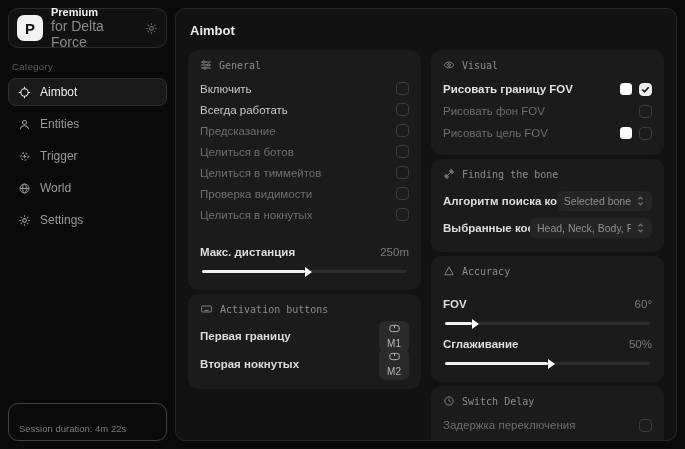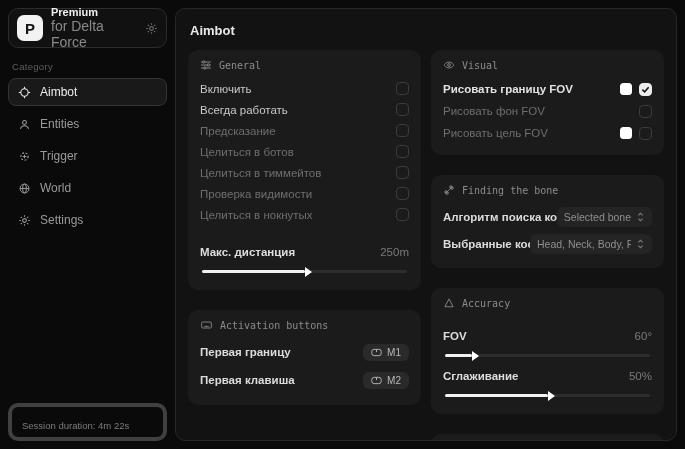--- a/index.html
+++ b/index.html
@@ -31,34 +31,34 @@
 
   .nav-item {
     display:flex; align-items:center; gap:9px; color:#9a9a9a;
     padding:6px 9px; border-radius:8px; border:1px solid transparent; cursor:pointer;
     margin-bottom:4px; font-size:12px;
   }
   .nav-item.active { background:#191919; border-color:#333; color:#ededed; }
   .nav-item svg { flex:0 0 auto; }
 
   .session-box {
-    margin-top:auto; border:4px solid #404040; border-radius:10px; height:38px;
+    margin-top:auto; border:1px solid #404040; border-radius:10px; height:38px;
     display:flex; align-items:flex-end; padding:6px 10px;
     color:#7d7d7d; font-size:9.5px;
   }
 
   
   .main {
     flex:1; margin:8px 8px 8px 0; background:#121212;
     border:1px solid #272727; border-radius:10px; padding:12px; overflow:hidden;
     display:flex; flex-direction:column;
   }
   .page-title { font-size:13px; font-weight:bold; color:#eaeaea; margin:2px 2px 12px; }
   .columns { display:flex; gap:10px; flex:1; min-height:0; }
-  .col { flex:1; display:flex; flex-direction:column; gap:20px; min-width:0; }
+  .col { flex:1; display:flex; flex-direction:column; gap:4px; min-width:0; }
 
   .panel { background:#1b1b1b; border-radius:10px; padding:9px 12px 11px; }
   .panel-header {
     display:flex; align-items:center; gap:7px;
     font-family:"DejaVu Sans Mono", monospace; font-size:10px; color:#8b8b8b;
     margin-bottom:7px;
   }
   .row { display:flex; align-items:center; justify-content:space-between; height:21px; }
   .row-lbl { color:#c9c9c9; font-size:11.5px; white-space:nowrap; overflow:hidden; text-overflow:clip; }
   .row-lbl.dim { color:#6e6e6e; }
@@ -78,21 +78,21 @@
     position:relative; height:3px; background:#2d2d2d; border-radius:2px; margin:8px 2px 6px; cursor:pointer;
   }
   .slider-fill { position:absolute; left:0; top:0; height:3px; background:#f2f2f2; border-radius:2px; }
   .slider-thumb {
     position:absolute; right:-7px; top:-3.5px; width:0; height:0;
     border-left:7px solid #fff; border-top:5px solid transparent; border-bottom:5px solid transparent;
   }
 
   .key-btn {
     display:flex; align-items:center; gap:5px; background:#2a2a2a; border-radius:6px;
-    padding:3px 8px; color:#b8b8b8; font-size:10px; cursor:pointer;
+    padding:3px 8px; color:#b8b8b8; font-size:10px; cursor:pointer;flex-direction:column;
   }
   .dropdown {
     display:flex; align-items:center; gap:5px; background:#242424; border-radius:6px;
     padding:4px 7px; color:#8f8f8f; font-size:10.5px; cursor:pointer;
     max-width:122px; flex:0 0 auto;
   }
   .dropdown .dd-text { white-space:nowrap; overflow:hidden; max-width:96px; }
   .dropdown svg { flex:0 0 auto; color:#7a7a7a; }
 
   svg { display:block; }
@@ -229,21 +229,21 @@
           <span class="row-lbl" style="font-weight:bold;color:#dcdcdc">Первая границу</span>
           <span class="key-btn">
             <svg width="11" height="9" viewBox="0 0 14 10" fill="none" stroke="currentColor" stroke-width="1.2">
               <rect x="1" y="1" width="12" height="8" rx="3"></rect>
                 <path d="M7 1v3.5"></path>
             </svg>
             <span>M1</span>
           </span>
         </div>
         <div class="row" style="height:28px">
-          <span class="row-lbl" style="font-weight:bold;color:#dcdcdc">Первая клавиша</span>
+          <span class="row-lbl" style="font-weight:bold;color:#dcdcdc">Вторая нокнутых</span>
           <span class="key-btn">
             <svg width="11" height="9" viewBox="0 0 14 10" fill="none" stroke="currentColor" stroke-width="1.2">
               <rect x="1" y="1" width="12" height="8" rx="3"></rect>
                 <path d="M7 1v3.5"></path>
             </svg>
             <span>M2</span>
           </span>
         </div>
       </div>
     </div>

